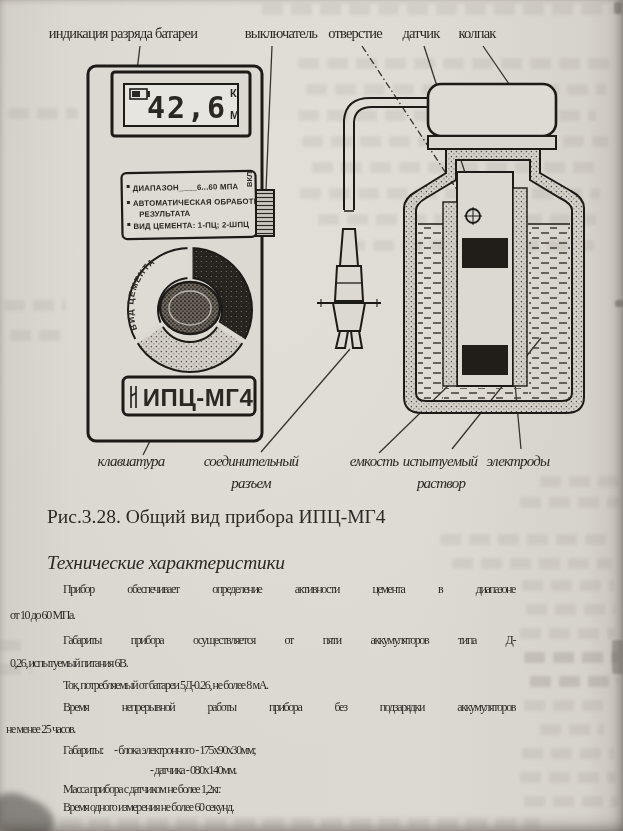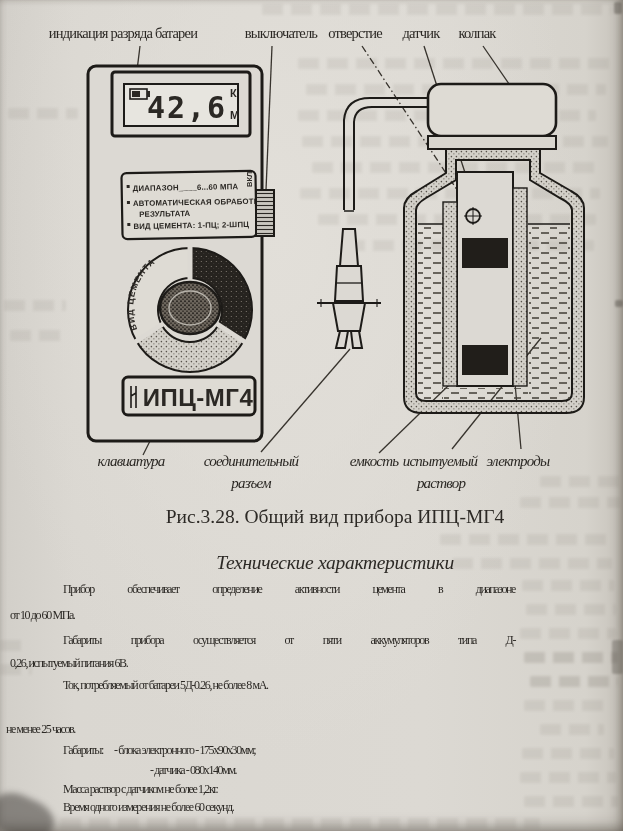--- a/index.html
+++ b/index.html
@@ -17,21 +17,21 @@
     font-family:"Liberation Serif",serif;color:#2c2925;
   }
   
   .g{position:absolute;height:11px;border-radius:2px;opacity:.10;filter:blur(1.6px);
      background:repeating-linear-gradient(90deg,#6f695f 0 21px,transparent 21px 29px);}
   .g2{opacity:.20}
   .spk{position:absolute;background:#514c45;opacity:.45;filter:blur(1px);border-radius:2px;}
   .smudge{position:absolute;left:-10px;top:797px;width:64px;height:42px;background:#3b3733;
      opacity:.5;filter:blur(3px);transform:rotate(24deg);border-radius:40%;}
   .fig{position:absolute;left:0;top:0;}
-  .cap,.hd{position:absolute;left:47px;width:576px;text-align:center;line-height:22px;}
+  .cap,.hd{position:absolute;left:47px;width:576px;text-align:left;line-height:22px;}
   .cap{top:506px;font-size:19.5px;}
   .hd{top:552px;font-size:19.5px;font-style:italic;letter-spacing:-.3px;}
   .tl{position:absolute;font-size:12px;letter-spacing:-1.4px;line-height:22px;color:#2c2925;}
   .jst{width:452px;text-align:justify;text-align-last:justify;}
   .it{}
   svg text{fill:#2b2824;}
   .lblT{font:14.5px "Liberation Serif",serif;letter-spacing:-.8px;}
   .lblB{font:italic 15px "Liberation Serif",serif;letter-spacing:-.8px;}
   .seg7{font:bold 30px "DejaVu Sans Mono",monospace;letter-spacing:2px;}
   .unit{font:bold 11px "Liberation Sans",sans-serif;}
@@ -247,19 +247,20 @@
   </svg>
 
   <div class="cap">Рис.3.28. Общий вид прибора ИПЦ-МГ4</div>
   <div class="hd">Технические характеристики</div>
 
   <div class="tl jst" style="left:63px;top:578px"><span>Прибор обеспечивает определение активности цемента в диапазоне</span><span class="it"></span></div>
   <div class="tl" style="left:10px;top:604px"><span>от 10 до 60 МПа.</span><span class="it"></span></div>
   <div class="tl jst" style="left:63px;top:629px"><span>Габариты прибора осуществляется от пяти аккумуляторов типа Д-</span><span class="it"></span></div>
   <div class="tl" style="left:10px;top:652px"><span>0,26, испытуемый питания 6В.</span><span class="it"></span></div>
   <div class="tl" style="left:63px;top:674px"><span>Ток, потребляемый от батареи 5Д-0.26, не более 8 мА.</span><span class="it"></span></div>
+  <div class="tl jst" style="left:63px;top:696px"><span>Время непрерывной работы прибора без подзарядки аккумуляторов</span><span class="it"></span></div>
   <div class="tl" style="left:6px;top:718px"><span>не менее 25 часов.</span><span class="it"></span></div>
   <div class="tl" style="left:63px;top:739px"><span>Габариты:&nbsp;&nbsp;&nbsp;&nbsp;&nbsp;&nbsp;&nbsp;- блока электронного - 175х90х30мм;</span><span class="it"></span></div>
   <div class="tl" style="left:150px;top:759px"><span>- датчика - 080х140мм.</span><span class="it"></span></div>
-  <div class="tl" style="left:63px;top:778px"><span>Масса раствор с датчиком не более </span><span class="it">1,2кг.</span></div>
+  <div class="tl" style="left:63px;top:778px"><span>Масса прибора с датчиком не более </span><span class="it">1,2кг.</span></div>
   <div class="tl" style="left:63px;top:796px"><span>Время одного измерения не более 60 секунд.</span><span class="it"></span></div>
 
 </div>
 
 </body></html>

